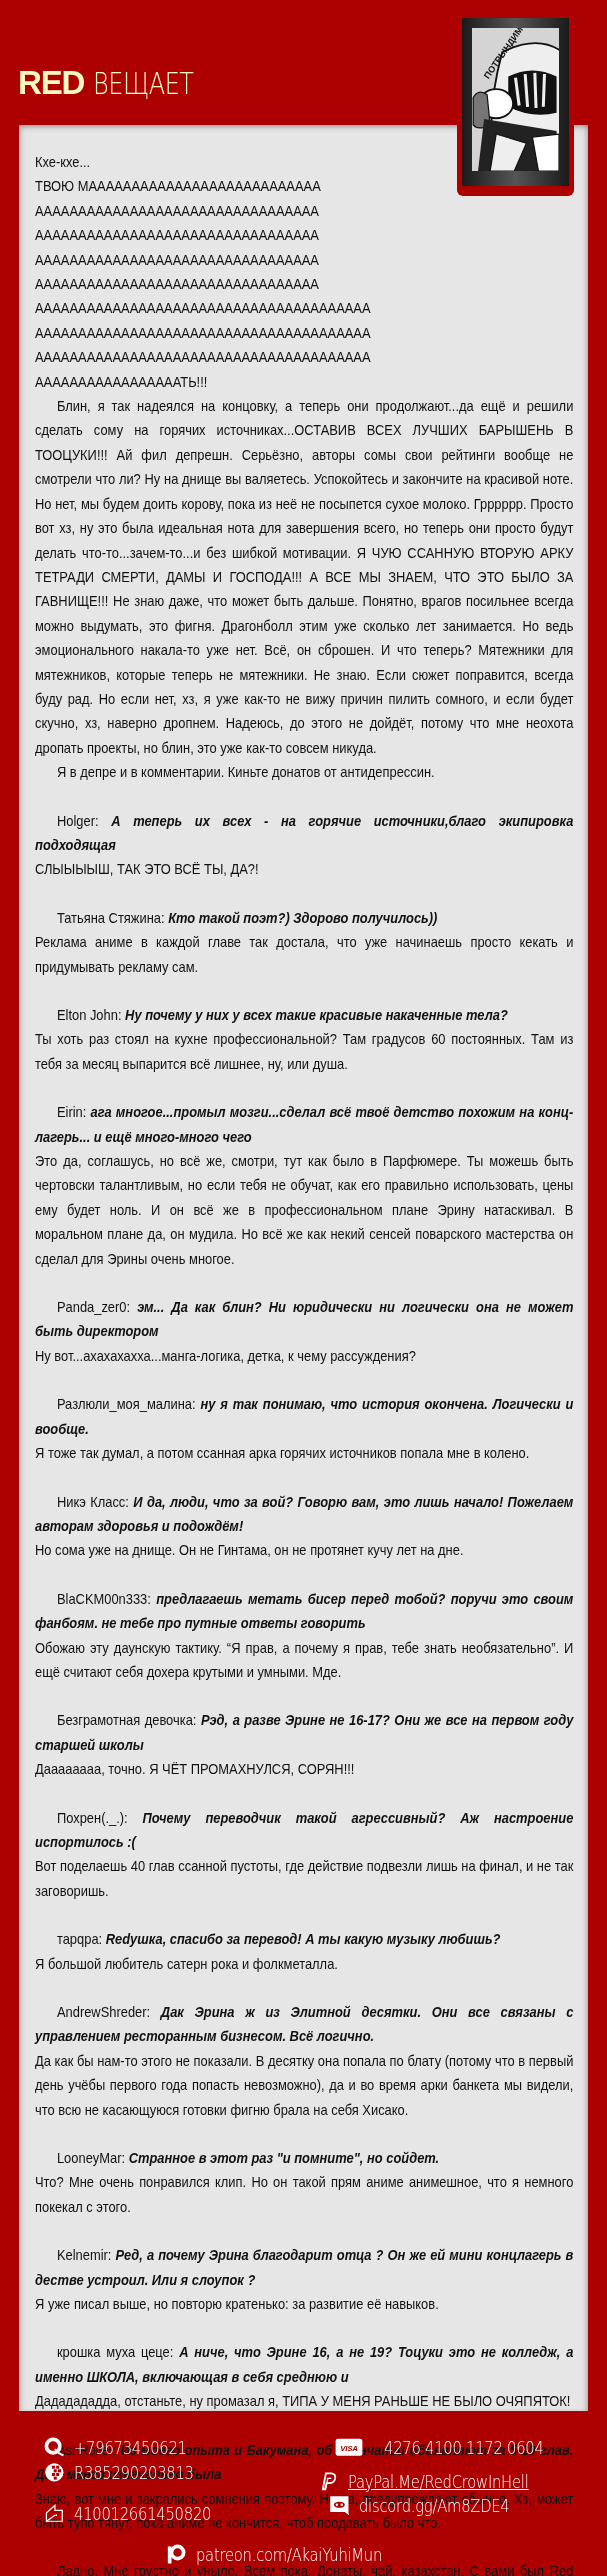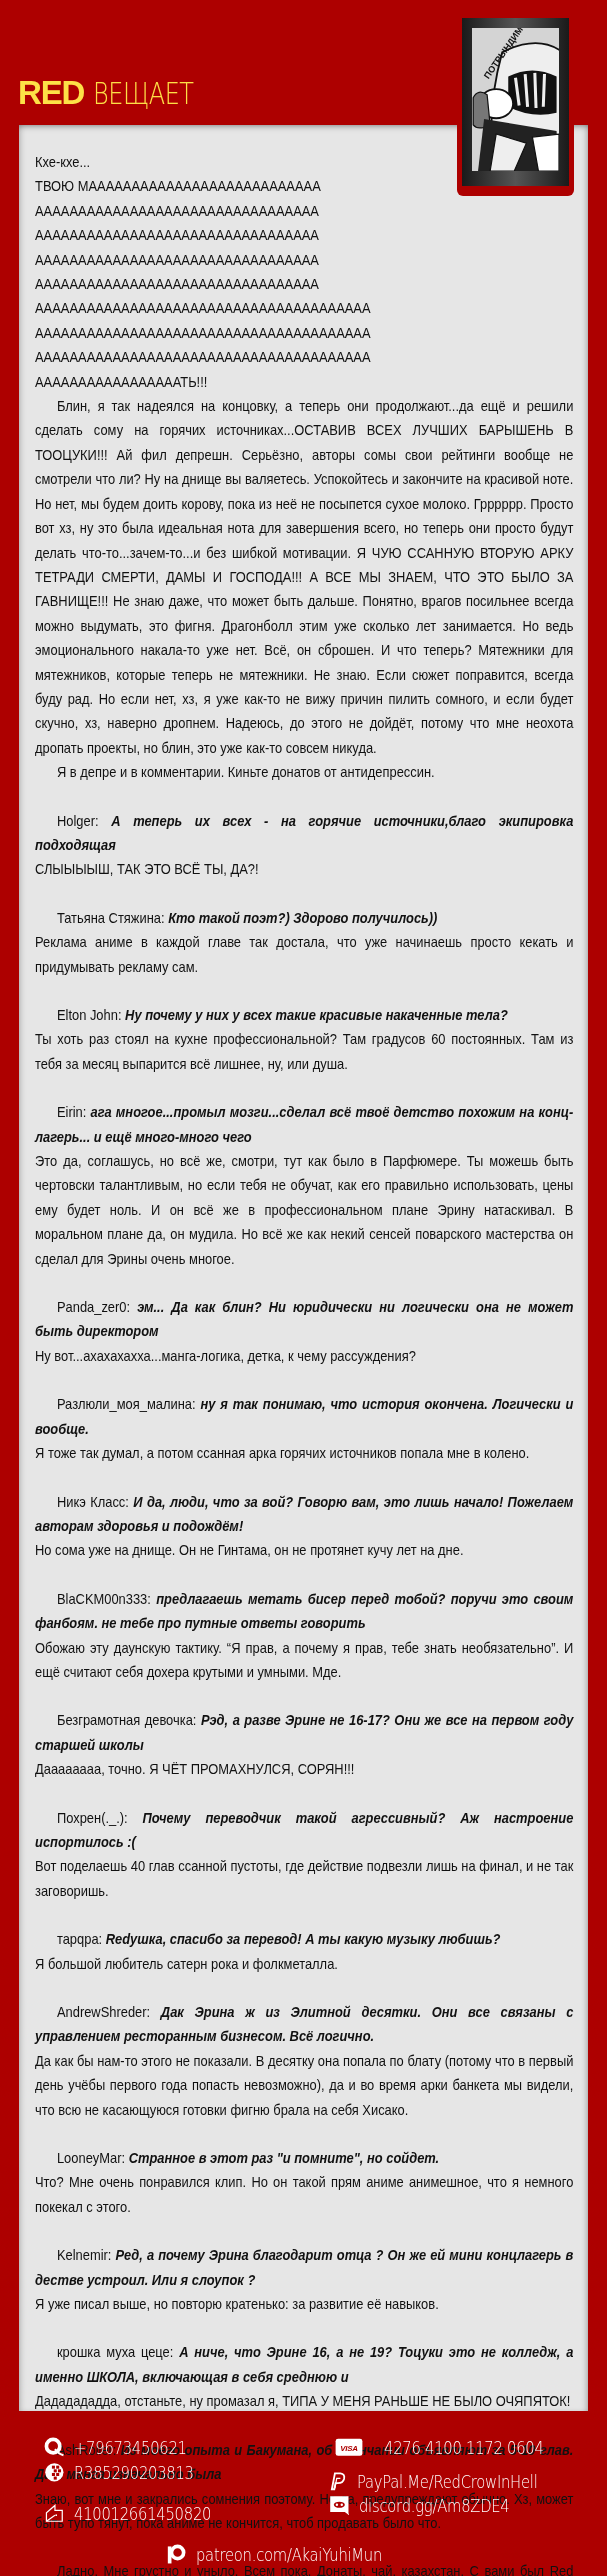--- a/index.html
+++ b/index.html
@@ -1,21 +1,21 @@
 <!DOCTYPE html>
 <html style="font-size:9.7px"><head>
 <meta charset="utf-8">
 <style>
   * { box-sizing: border-box; margin: 0; padding: 0; }
   html, body { width: 608px; height: 2576px; background: #ad0000; overflow: hidden; }
   body { position: relative; font-family: "Liberation Sans", sans-serif; }
 
   .header-title {
-    position: absolute; left: 18px; top: 76px;
-    color: #fde047; font-size: 33px; line-height: 1; letter-spacing: -0.6px;
+    position: absolute; left: 18px; top: 66px;
+    color: #fef9c3; font-size: 33px; line-height: 1; letter-spacing: -0.6px;
     font-family: "Liberation Sans", sans-serif;
   }
   .header-title .brand { font-weight: 900; letter-spacing: -1.2px; }
   .header-title .rest { font-weight: 300; font-family: "DejaVu Sans", sans-serif; font-size: 30px; transform: scaleX(0.8); display: inline-block; transform-origin: left center; }
 
   .panel {
     position: absolute; left: 19.4px; top: 125px; width: 569px; height: 2286px;
     background: #e6e6e6;
     box-shadow: inset 0 4.9px 6px -3.6px rgba(0,0,0,0.35), inset -4.9px 0 6px -3.6px rgba(0,0,0,0.25), inset 4.9px 0 6px -3.6px rgba(0,0,0,0.2);
   }
@@ -210,21 +210,21 @@
 
   <div class="f-item" style="left:315px; top:15px;">
     <span class="f-icon" style="width:52px;">
       <svg viewBox="0 0 46 34" style="width:28px;font-size:30px">
           <rect x="1" y="3" width="44" height="28" rx="4" fill="#fff"></rect>
           <text x="23" y="23" text-anchor="middle" font-family="Liberation Sans, sans-serif" font-weight="bold" font-style="italic" font-size="13" fill="#ad0000">VISA</text>
         </svg>
     </span>
     <span class="txt">4276 4100 1172 0604</span>
   </div>
-  <div class="f-item" style="left:318px; top:49px;">
+  <div class="f-item" style="left:309px; top:49px;text-decoration:underline;">
     <span class="f-icon">
       <svg viewBox="0 0 34 34">
           <path d="M8 30 L13 4 L22 4 Q30 5 28 13 Q26 20 18 20 L14 20 L12 30 Z" fill="none" stroke="#fff" stroke-width="3"></path>
           <path d="M13 28 L16 12 L22 12" fill="none" stroke="#fff" stroke-width="2"></path>
         </svg>
     </span>
     <span class="txt">PayPal.Me/RedCrowInHell</span>
   </div>
   <div class="f-item" style="left:320px; top:73px;align-items:flex-end;">
     <span class="f-icon">

